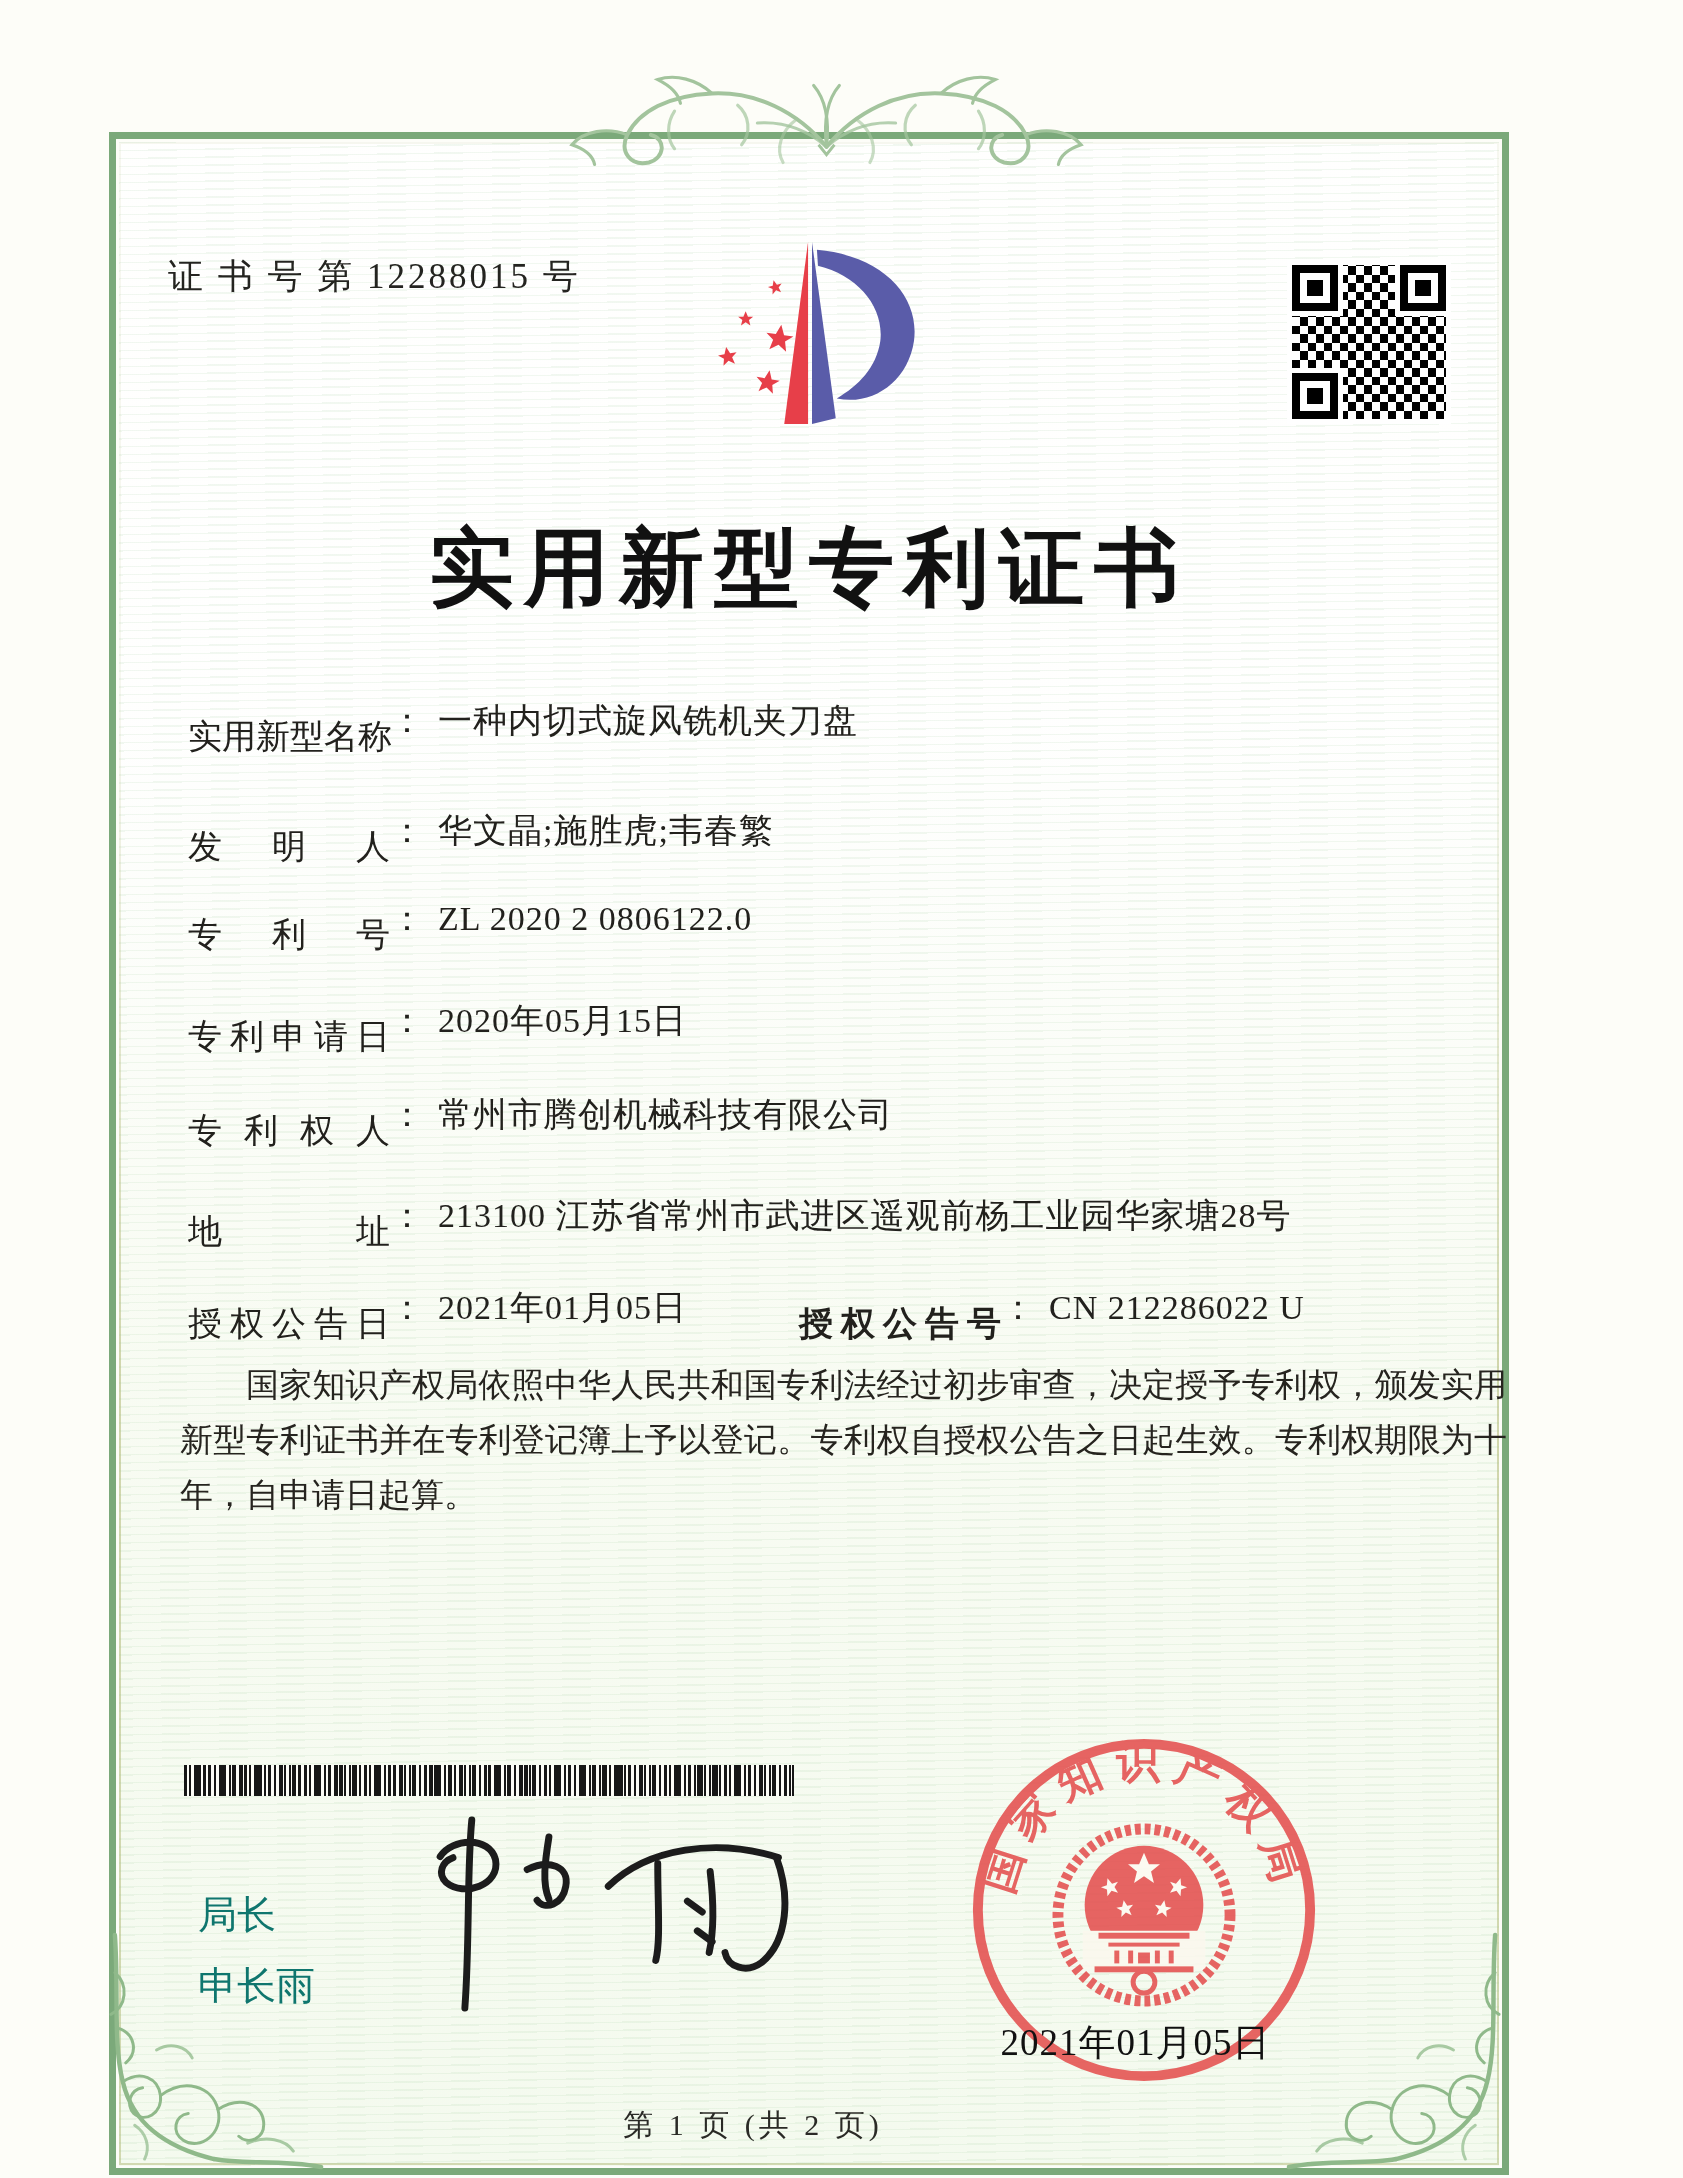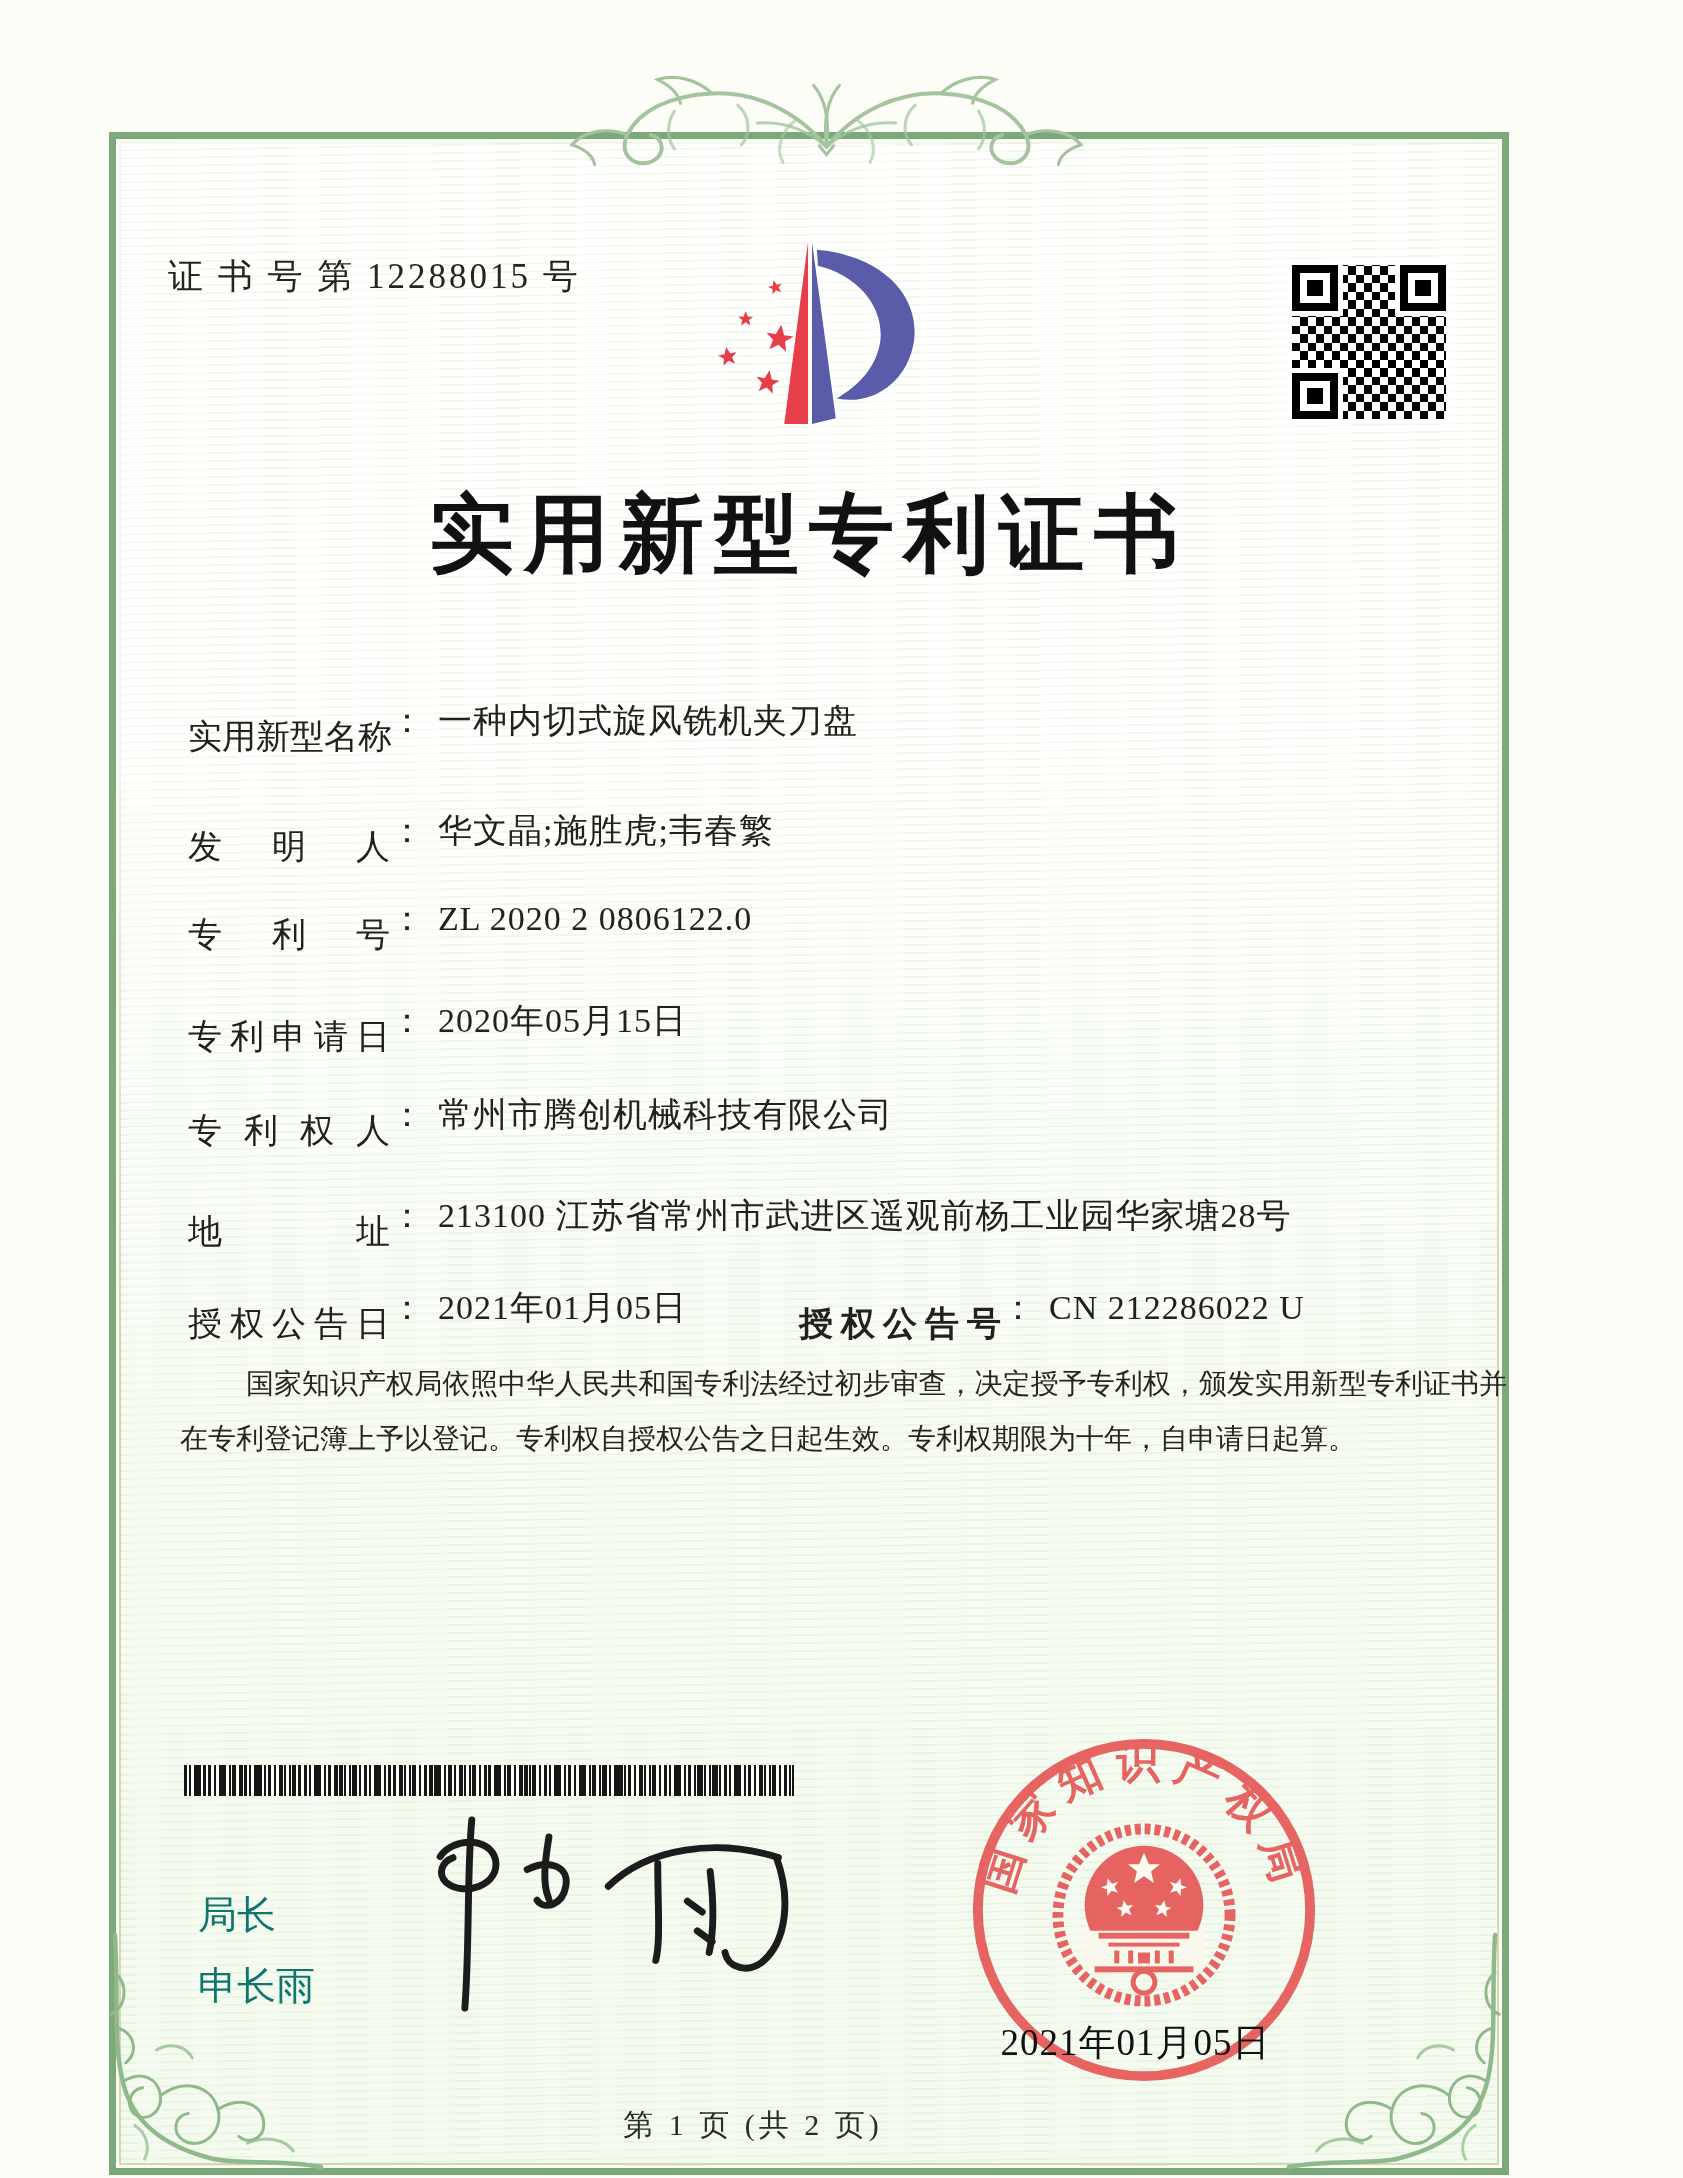--- a/index.html
+++ b/index.html
@@ -23,34 +23,34 @@
     background:
       repeating-linear-gradient(179deg, rgba(150,199,148,0.13) 0 1.5px, rgba(0,0,0,0) 1.5px 8px),
       linear-gradient(180deg, rgba(255,255,255,0.9) 0 28%, rgba(244,250,238,0.55) 60%, rgba(238,248,232,0.6) 100%);
     pointer-events:none;
   }
   
   .cert-no{
     position:absolute;left:168px;top:253px;font-size:35px;letter-spacing:3px;color:#242420;
   }
   .doc-title{
-    position:absolute;left:109px;top:477px;width:1400px;text-align:center;
+    position:absolute;left:109px;top:511px;width:1400px;text-align:center;
     font-size:85px;font-weight:700;letter-spacing:10px;color:#111;
   }
   .row{position:absolute;left:188px;font-size:34px;white-space:nowrap;color:#22211d;}
   .row .lbl{
     display:inline-block;width:202px;text-align:justify;text-align-last:justify;vertical-align:top;margin-top:16px;
   }
   .row .colon{display:inline-block;margin-right:14px;}
   .row .val{letter-spacing:1px;margin-top:6px;}
   .row .pair2{position:absolute;left:611px;top:0;white-space:nowrap;}
   .row .pair2 .lbl{width:202px;font-weight:bold;}
   .body-text{
     position:absolute;left:180px;top:1358px;width:1327px;
-    font-size:28px;line-height:55px;text-align:justify;color:#26241f;font-family:Liberation Mono, monospace;
+    font-size:33px;line-height:55px;text-align:justify;color:#26241f;
   }
   .body-text p{margin:0;text-indent:66px;}
   .signer{position:absolute;left:198px;top:1879px;font-size:39px;line-height:71px;color:#0f766e;}
   .seal-date{
     position:absolute;left:972px;top:2018px;width:327px;text-align:center;
     font-size:37px;color:#111;letter-spacing:1px;
   }
   .footer{
     position:absolute;left:436px;top:2105px;width:634px;text-align:center;
     font-size:30px;letter-spacing:4px;color:#2a2a26;

